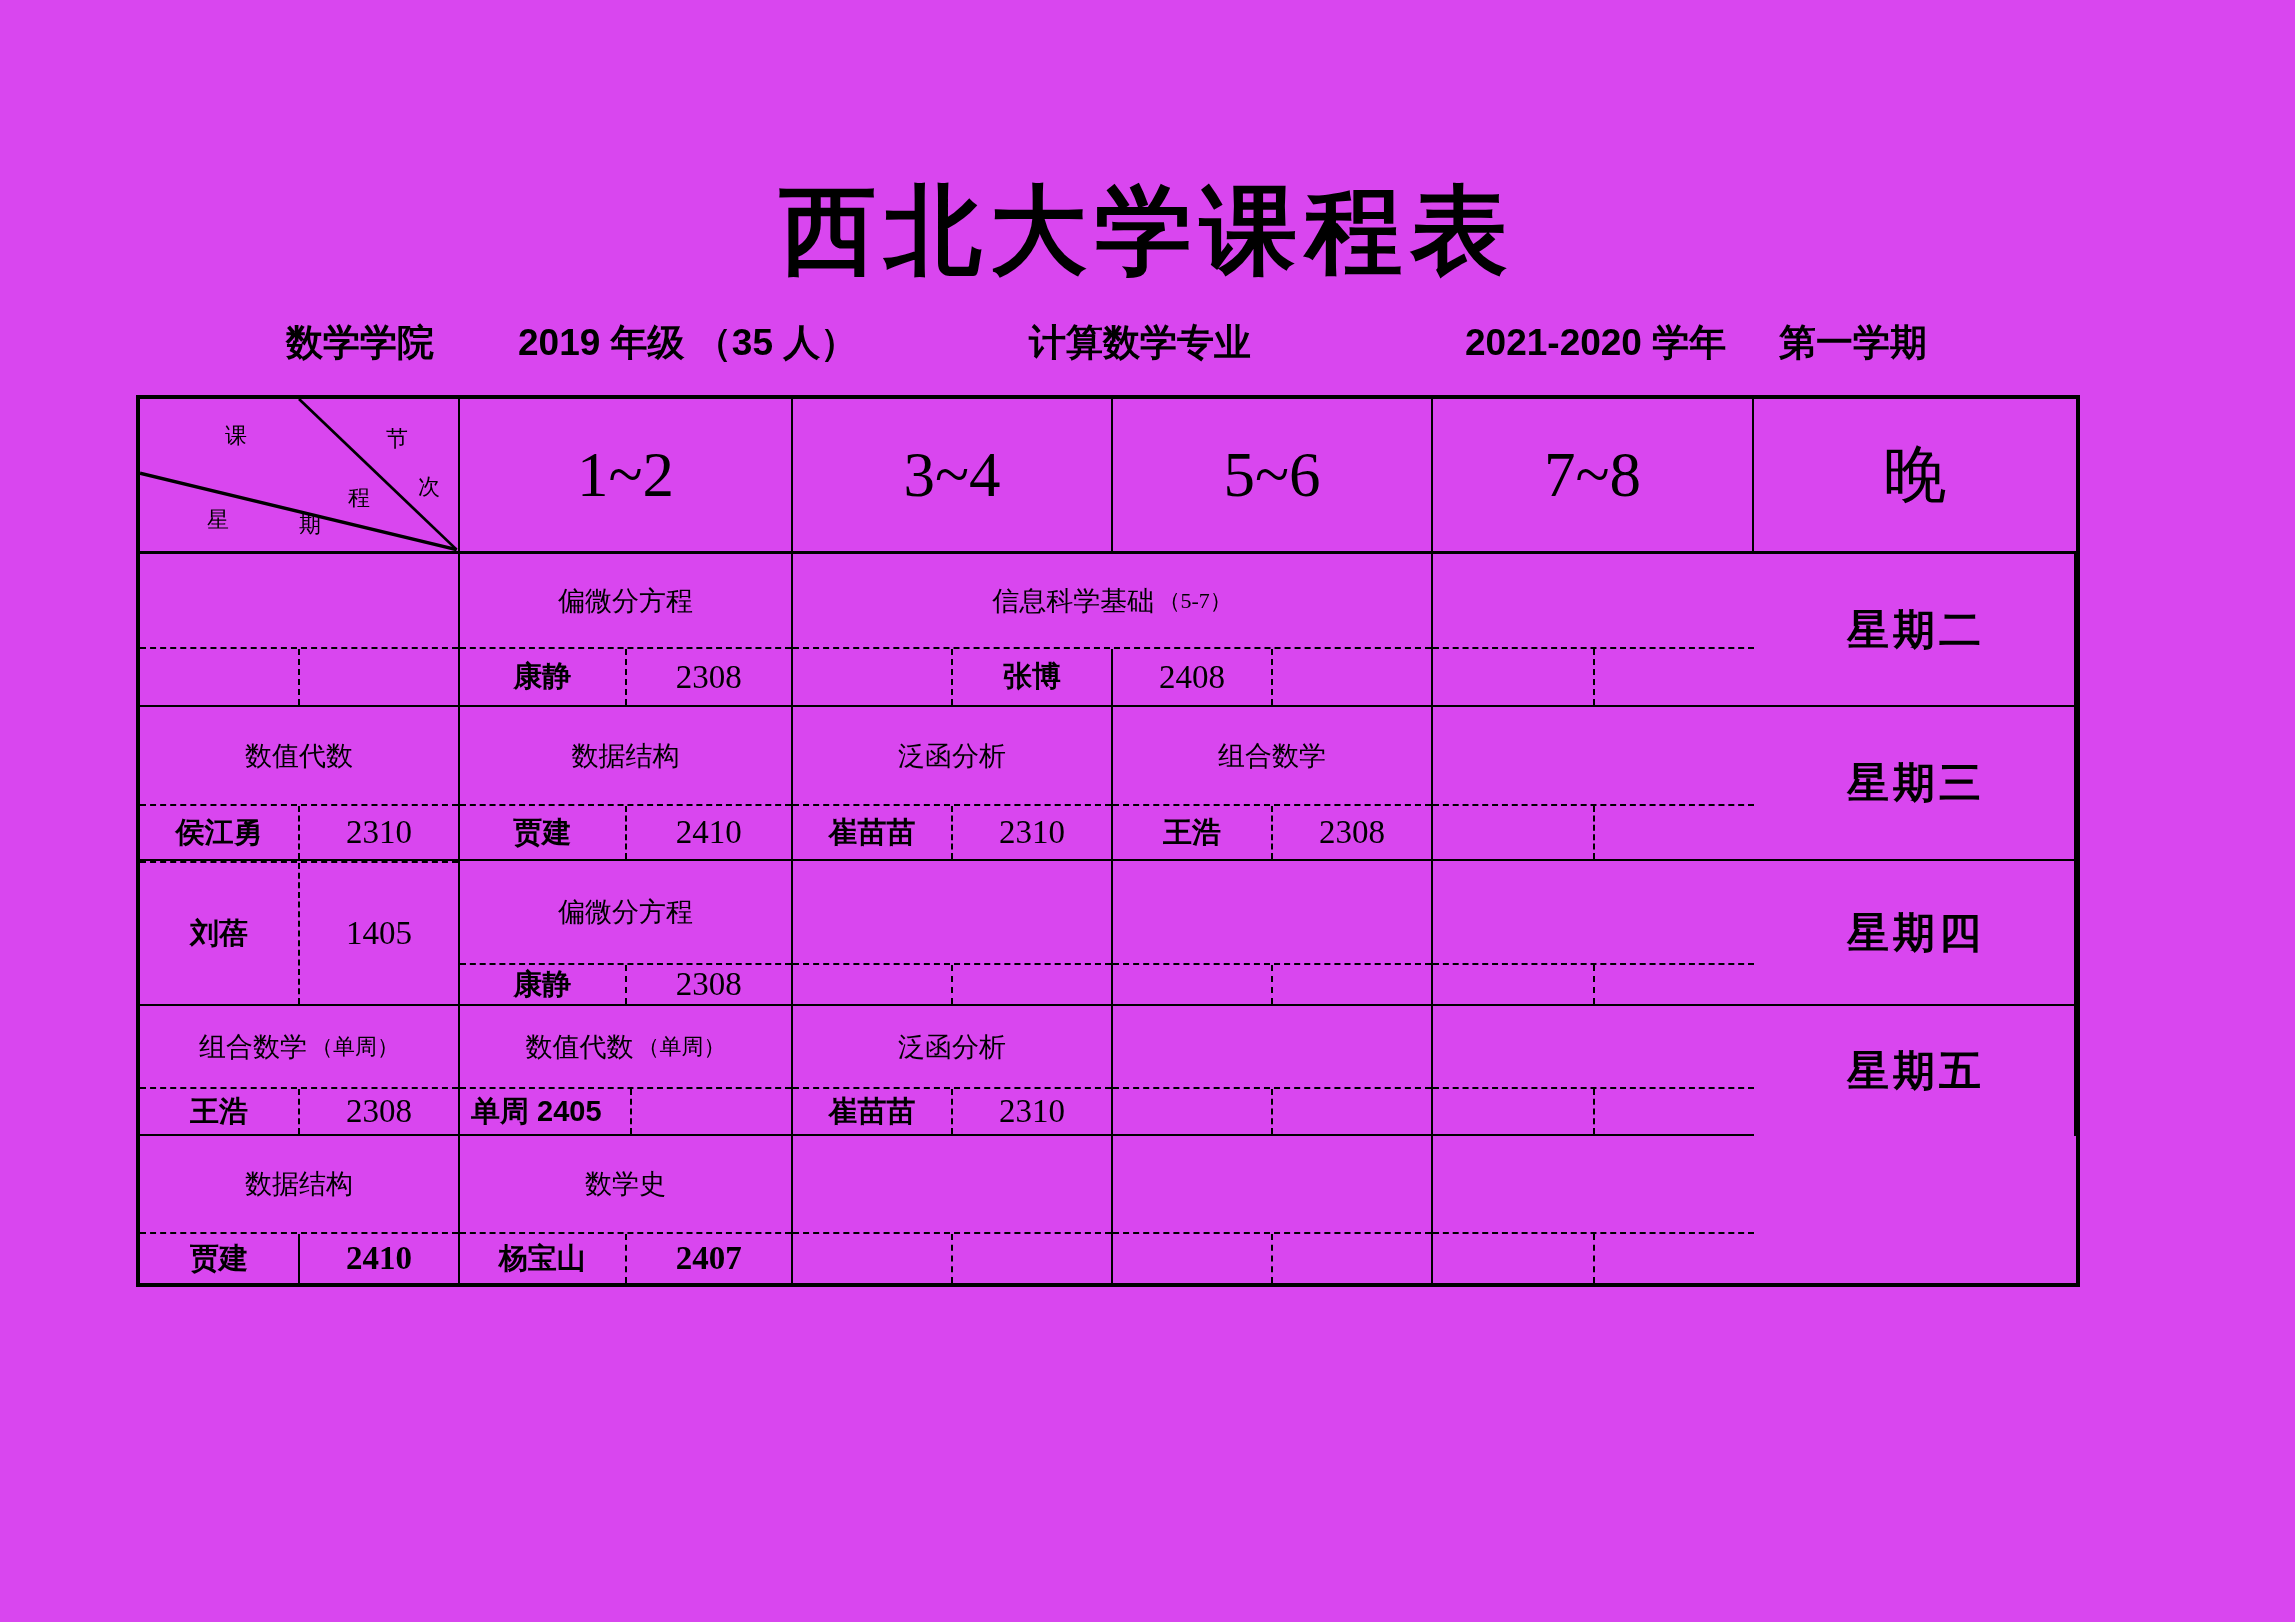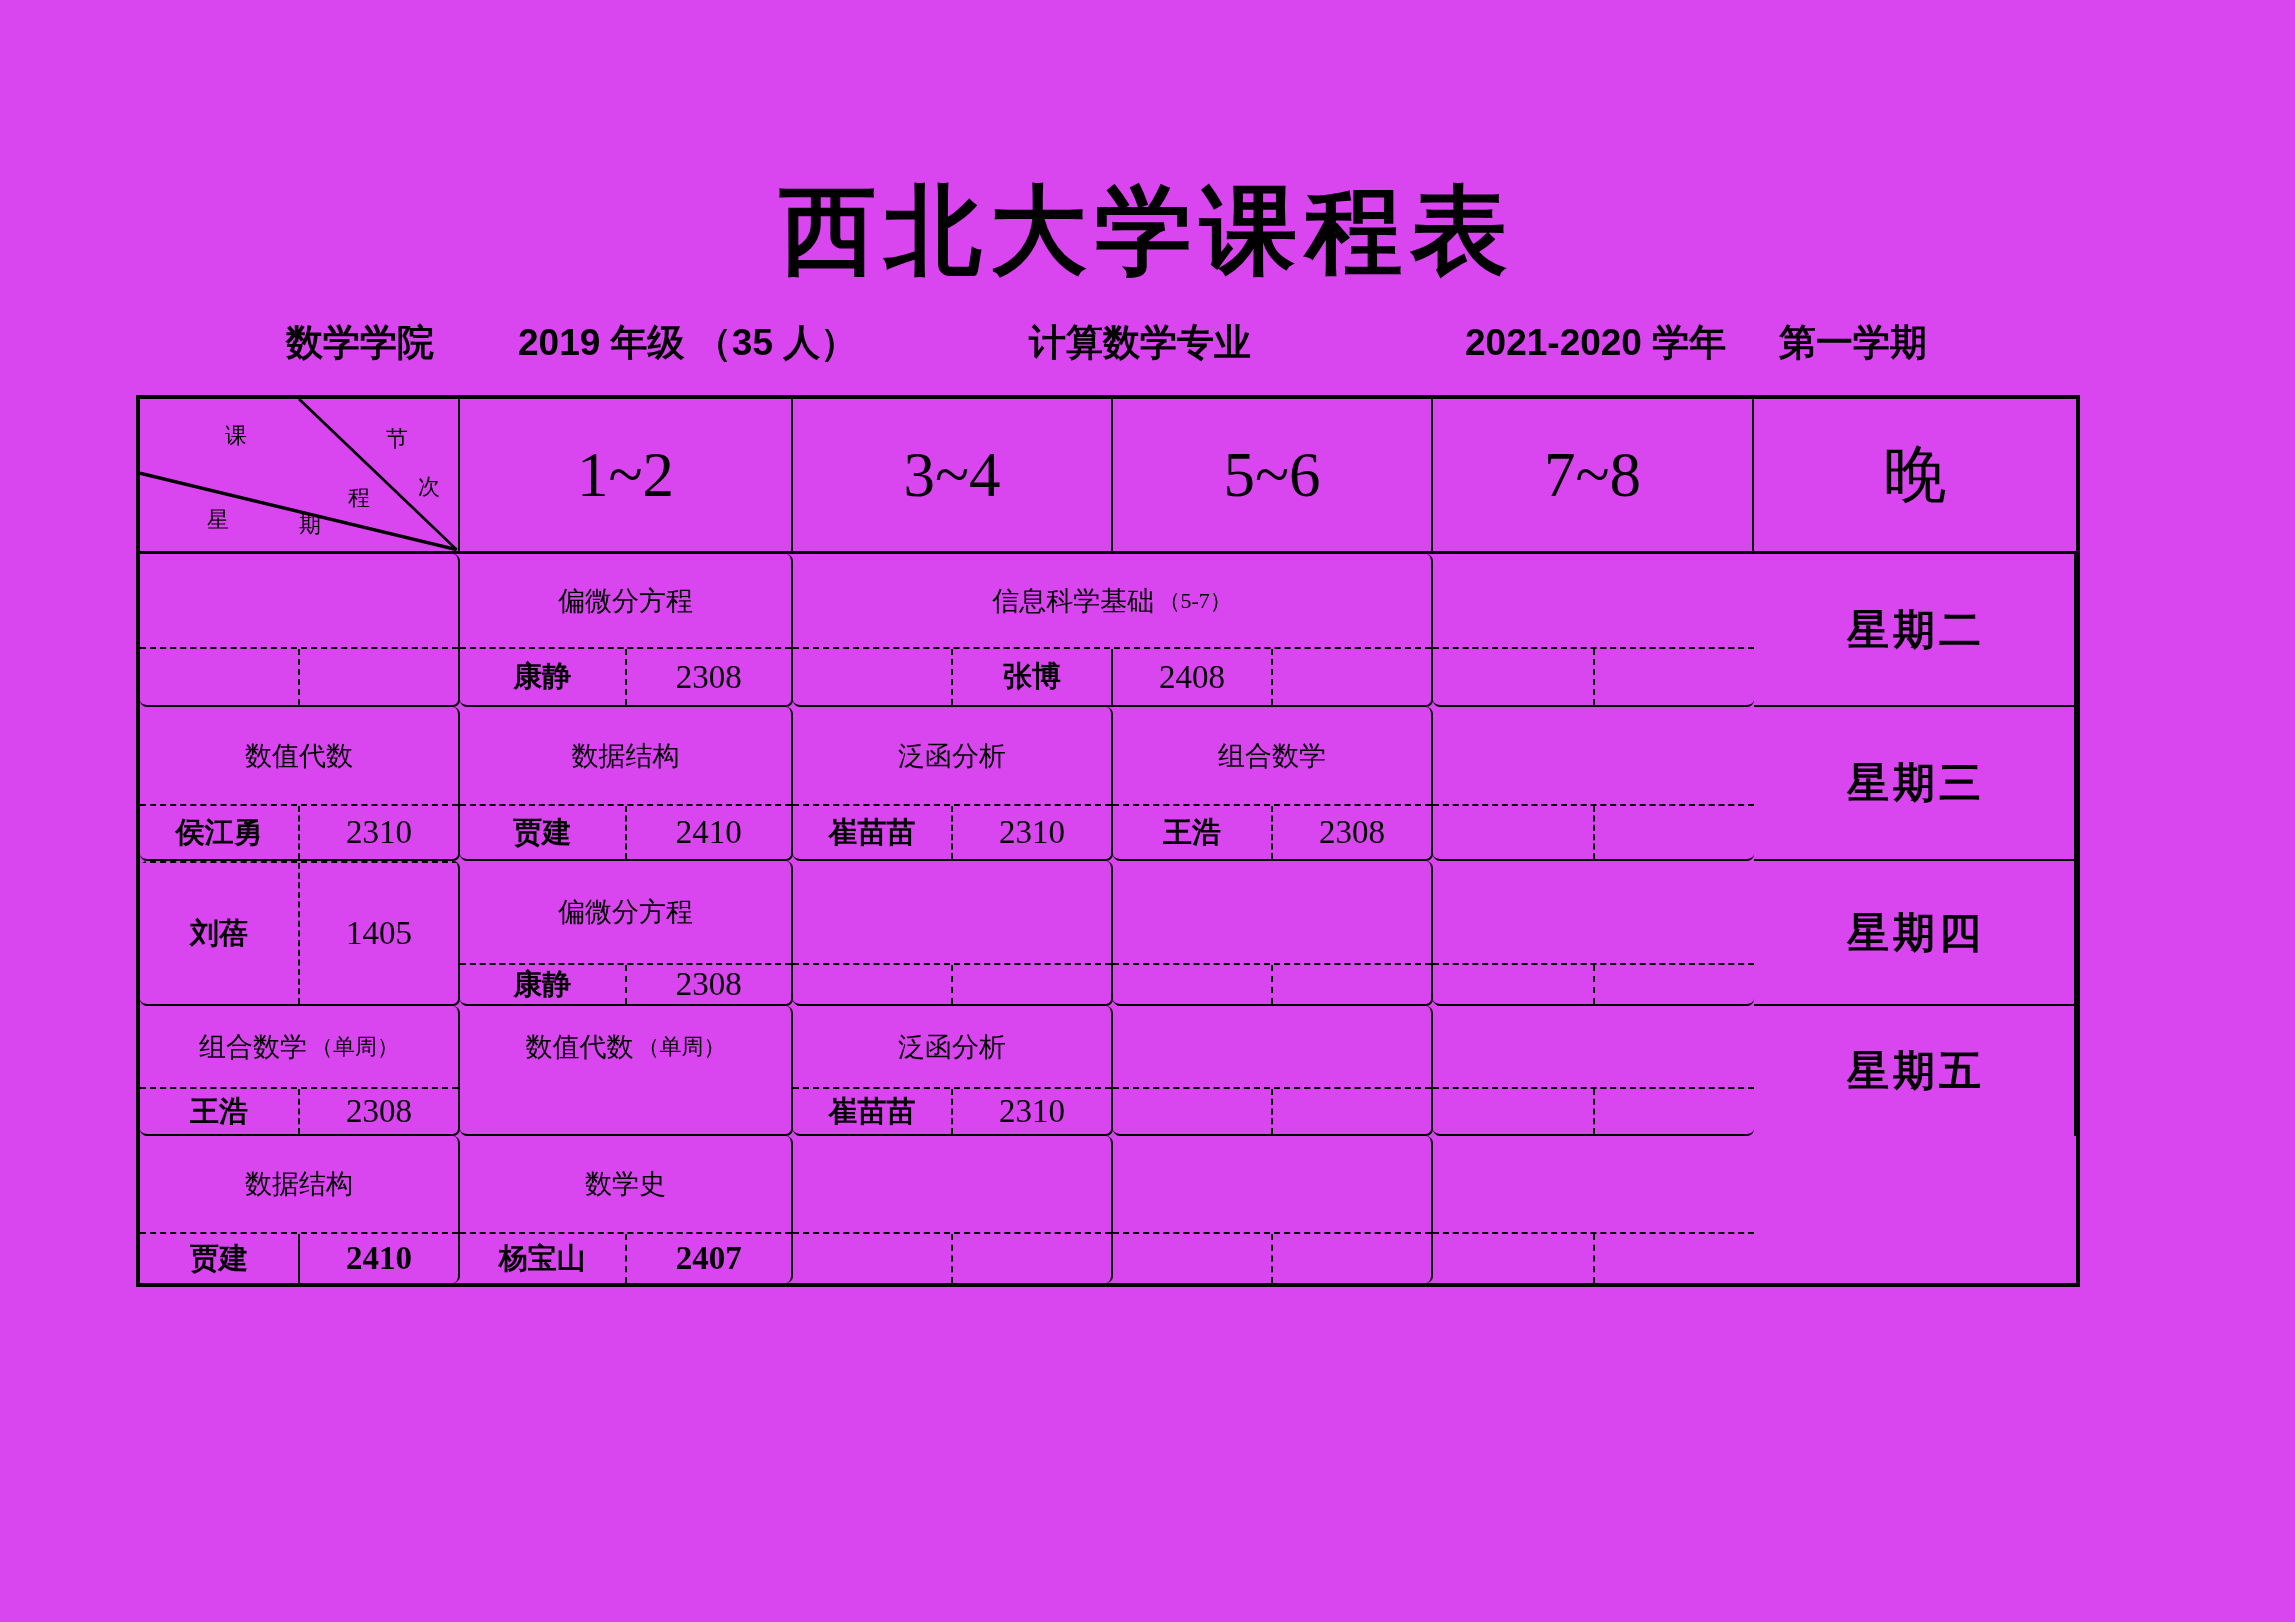--- a/index.html
+++ b/index.html
@@ -45,21 +45,21 @@
   .corner .ci{left:278px;top:76px;}
   .corner .cheng{left:208px;top:87px;}
   .corner .xing{left:67px;top:109px;}
   .corner .qi{left:159px;top:114px;}
 
   
   .day{display:flex;align-items:center;justify-content:center;
        font-size:42px;font-weight:800;letter-spacing:4.1px;text-indent:4.1px;}
 
   
-  .ccell{display:flex;flex-direction:column;border-radius:7px;}
+  .ccell{display:flex;flex-direction:column;}
   .ctop{display:flex;align-items:center;justify-content:center;white-space:nowrap;}
   .r1 .ctop{flex:0 0 93px;}
   .r2 .ctop{flex:0 0 97px;}
   .r3 .ctop{flex:0 0 102px;}
   .r4 .ctop{flex:0 0 81px;}
   .r5 .ctop{flex:0 0 96px;}
   .cbot{flex:1;display:flex;border-top:2.7px dashed #000;min-height:0;}
   .half{flex:1;display:flex;align-items:center;justify-content:center;min-width:0;}
   .half.hl{border-right:2px dashed #000;}
   .half.hl.solid{border-right-style:solid;}
@@ -309,20 +309,28 @@
         <div class="half">
             <span class="room">2308</span>
           </div>
       </div>
     </div>
     <div class="cell ccell r4">
       <div class="ctop">
         <span class="course">数值代数</span>
         <span class="note">（单周）</span>
       </div>
+      <div class="cbot">
+        <div class="half hl leftalign">
+            <span class="teacher">单周 2405</span>
+          </div>
+        <div class="half">
+            <span class="room"></span>
+          </div>
+      </div>
     </div>
     <div class="cell ccell r4">
       <div class="ctop">
           <span class="course">泛函分析</span>
         </div>
       <div class="cbot">
         <div class="half hl">
             <span class="teacher">崔苗苗</span>
           </div>
         <div class="half">

